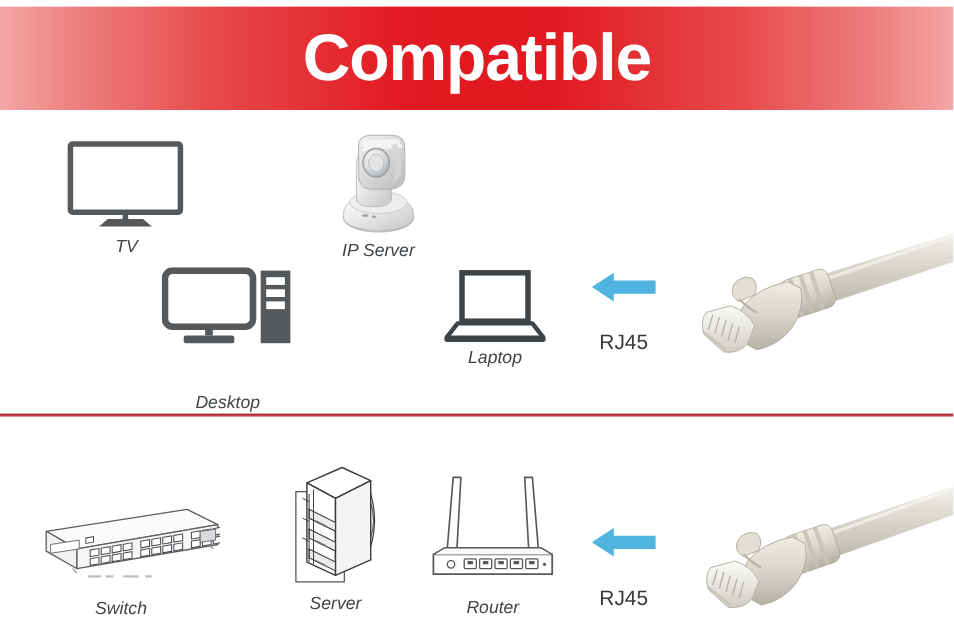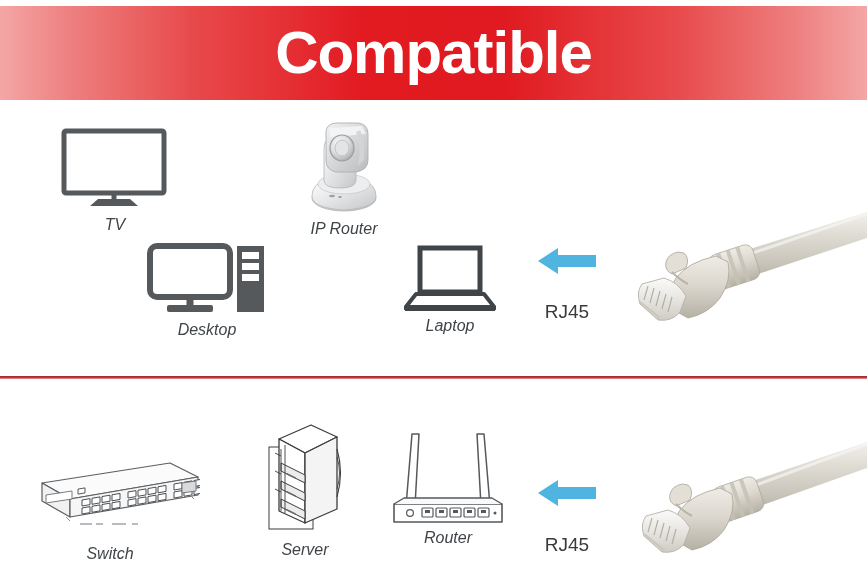--- a/index.html
+++ b/index.html
@@ -155,24 +155,24 @@
 
         <ellipse cx="46" cy="30" rx="12" ry="13" fill="url(#lensG)" stroke="#9a9d9f" stroke-width="1.2"></ellipse>
         <ellipse cx="46" cy="30" rx="7" ry="8" fill="#e2e4e5" stroke="#b7b9bb" stroke-width="0.8"></ellipse>
 
         <path d="M64 12 Q70 22 68 42 L62 48 Q66 28 60 14 Z" fill="#d3d5d7" opacity="0.9"></path>
 
         <ellipse cx="36" cy="78" rx="3" ry="1.3" fill="#9ea1a3"></ellipse>
         <ellipse cx="44" cy="79" rx="2" ry="1.1" fill="#9ea1a3"></ellipse>
       </svg>
     </div>
-    <div class="item-label">IP Router</div>
-  </div>
-
-  <div class="item" style="left:147px; top:243px;">
+    <div class="item-label">IP Server</div>
+  </div>
+
+  <div class="item" style="left:147px; top:243px;gap:37px;">
     <div class="desktop-wrap">
       <svg width="120" height="72" viewBox="0 0 120 72">
 
         <rect x="3" y="3" width="80" height="51" rx="7" fill="#ffffff" stroke="#55595c" stroke-width="6"></rect>
         <path d="M43 54 L43 62" stroke="#55595c" stroke-width="7"></path>
         <rect x="20" y="62" width="46" height="7" rx="2" fill="#55595c"></rect>
 
         <rect x="90" y="3" width="27" height="66" fill="#55595c"></rect>
         <rect x="95" y="9" width="17" height="7" fill="#ffffff"></rect>
         <rect x="95" y="20" width="17" height="7" fill="#ffffff"></rect>
@@ -383,21 +383,21 @@
           <rect x="65" y="82" width="5" height="3"></rect>
           <rect x="79" y="82" width="5" height="3"></rect>
           <rect x="93" y="82" width="5" height="3"></rect>
         </g>
 
         <circle cx="22" cy="85" r="3.4" fill="#ffffff" stroke="#55595c" stroke-width="1.2"></circle>
 
         <circle cx="107" cy="85" r="1.5" fill="#55595c"></circle>
       </svg>
     </div>
-    <div class="item-label" style="margin-top:1px;">Router</div>
+    <div class="item-label" style="margin-top:16px;">Router</div>
   </div>
 
   <div class="arrow-block" style="left:536px; top:476px;">
     <div class="arrow-wrap">
       <svg width="62" height="34" viewBox="0 0 62 34">
         <path d="M2 17 L22 4 L22 11 L60 11 L60 23 L22 23 L22 30 Z" fill="#4fb4e0"></path>
       </svg>
     </div>
     <div class="item-label serif-label" style="margin-top:24px;">RJ45</div>
   </div>

